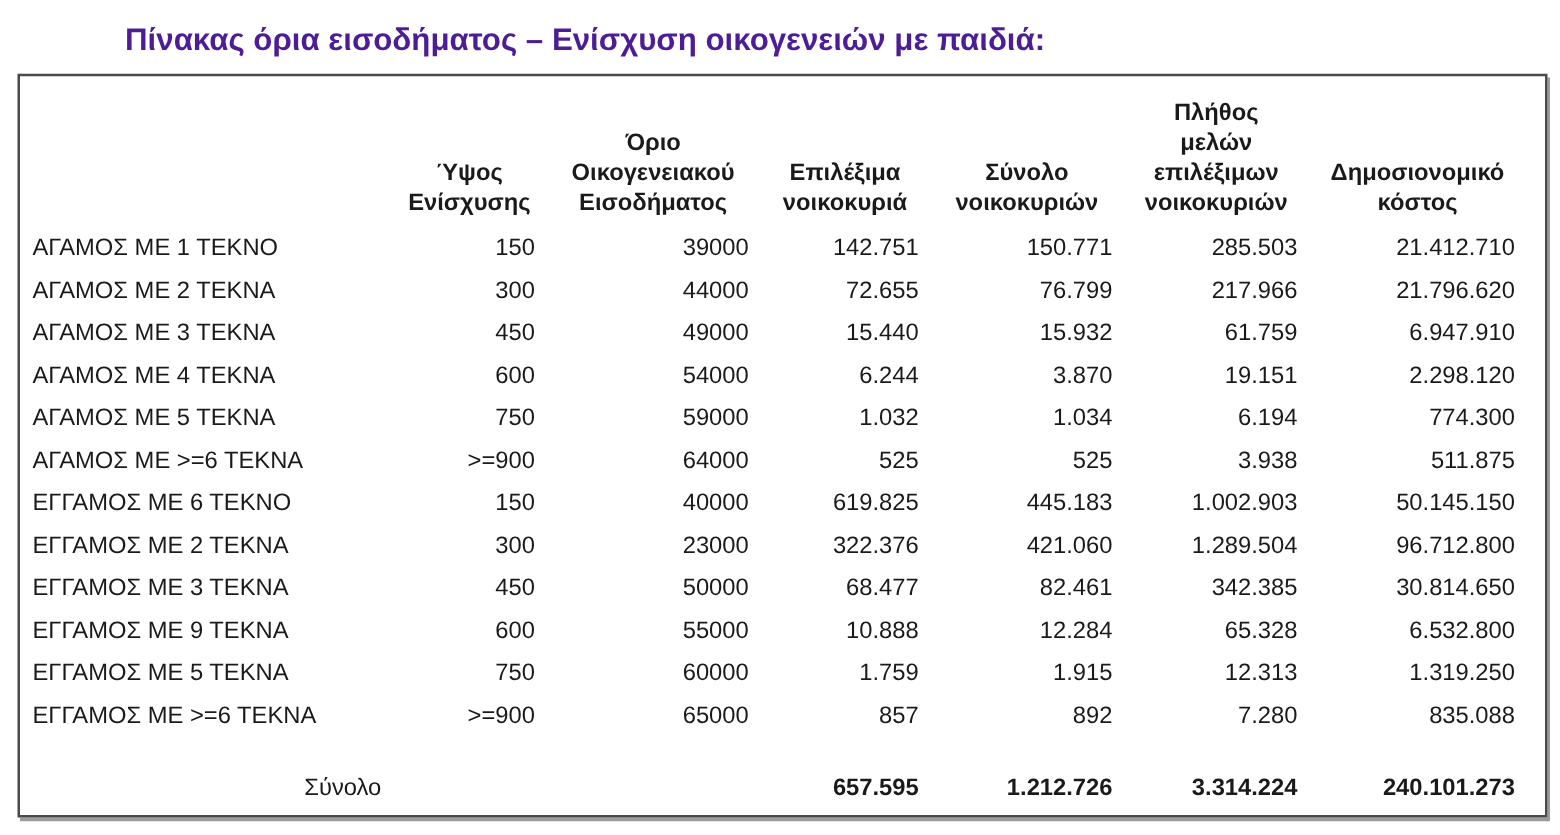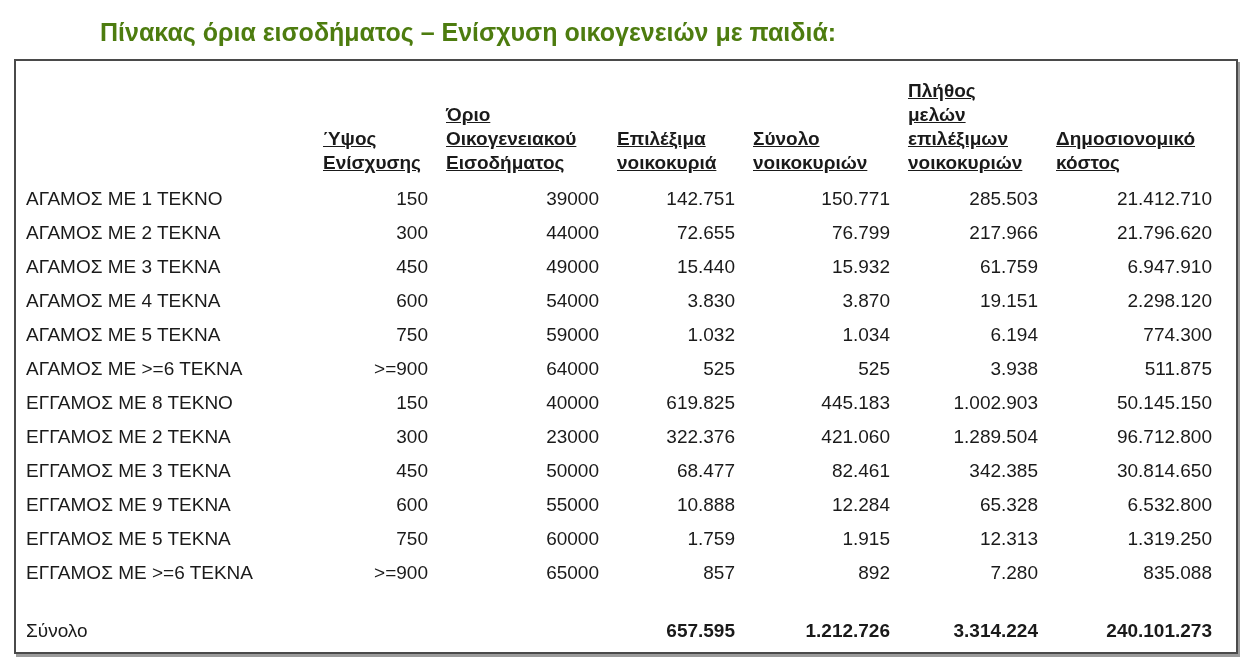--- a/index.html
+++ b/index.html
@@ -13,44 +13,43 @@
     overflow: hidden;
     font-family: "Liberation Sans", "DejaVu Sans", sans-serif;
     color: #1a1a1a;
     -webkit-font-smoothing: antialiased;
   }
   .title {
     margin: 17px 0 12px 100px;
     font-size: 25px;
     line-height: 30px;
     font-weight: 700;
-    color: #4d7c0f;
+    color: #4c1d95;
   }
   .table-wrap {
     margin-left: 14px;
     width: 1224px;
     box-sizing: border-box;
     background: #ffffff;
     border: 2px solid #4a4a4a;
     box-shadow: 2px 3px 0 #9b9b9b;
   }
   table {
     width: 1220px;
     table-layout: fixed;
     border-collapse: collapse;
     font-size: 19px;
     color: #1a1a1a;
   }
   th {
     font-weight: 700;
-    text-align: left;
+    text-align: center;
     vertical-align: bottom;
     padding: 18px 0 7px 18px;
     line-height: 24px;
-    text-decoration: underline;
   }
   th.c0 { padding-left: 10px; }
   tbody td {
     height: 34px;
     padding: 0 0 0 18px;
     line-height: 34px;
     white-space: nowrap;
   }
   tbody td:first-child { padding-left: 10px; margin-top: 39px; }
   .num { text-align: right; }
@@ -58,20 +57,21 @@
   tfoot td {
     height: 40px;
     vertical-align: bottom;
     padding: 12px 0 10px 18px;
     font-weight: 700;
     white-space: nowrap;
   }
   tfoot td:first-child {
     font-weight: 400;
     padding-left: 10px;
+    text-align: right;
   }
 </style>
 </head>
 <body>
 
 <div>
 
   <h1 class="title">Πίνακας όρια εισοδήματος – Ενίσχυση οικογενειών με παιδιά:</h1>
 
   <div class="table-wrap">
@@ -121,21 +121,21 @@
             <td class="num">49000</td>
             <td class="num">15.440</td>
             <td class="num">15.932</td>
             <td class="num">61.759</td>
             <td class="num">6.947.910</td>
           </tr>
           <tr>
             <td>ΑΓΑΜΟΣ ΜΕ 4 ΤΕΚΝΑ</td>
             <td class="num">600</td>
             <td class="num">54000</td>
-            <td class="num">3.830</td>
+            <td class="num">6.244</td>
             <td class="num">3.870</td>
             <td class="num">19.151</td>
             <td class="num">2.298.120</td>
           </tr>
           <tr>
             <td>ΑΓΑΜΟΣ ΜΕ 5 ΤΕΚΝΑ</td>
             <td class="num">750</td>
             <td class="num">59000</td>
             <td class="num">1.032</td>
             <td class="num">1.034</td>
@@ -145,21 +145,21 @@
           <tr>
             <td>ΑΓΑΜΟΣ ΜΕ &gt;=6 ΤΕΚΝΑ</td>
             <td class="num">&gt;=900</td>
             <td class="num">64000</td>
             <td class="num">525</td>
             <td class="num">525</td>
             <td class="num">3.938</td>
             <td class="num">511.875</td>
           </tr>
           <tr>
-            <td>ΕΓΓΑΜΟΣ ΜΕ 8 ΤΕΚΝΟ</td>
+            <td>ΕΓΓΑΜΟΣ ΜΕ 6 ΤΕΚΝΟ</td>
             <td class="num">150</td>
             <td class="num">40000</td>
             <td class="num">619.825</td>
             <td class="num">445.183</td>
             <td class="num">1.002.903</td>
             <td class="num">50.145.150</td>
           </tr>
           <tr>
             <td>ΕΓΓΑΜΟΣ ΜΕ 2 ΤΕΚΝΑ</td>
             <td class="num">300</td>

